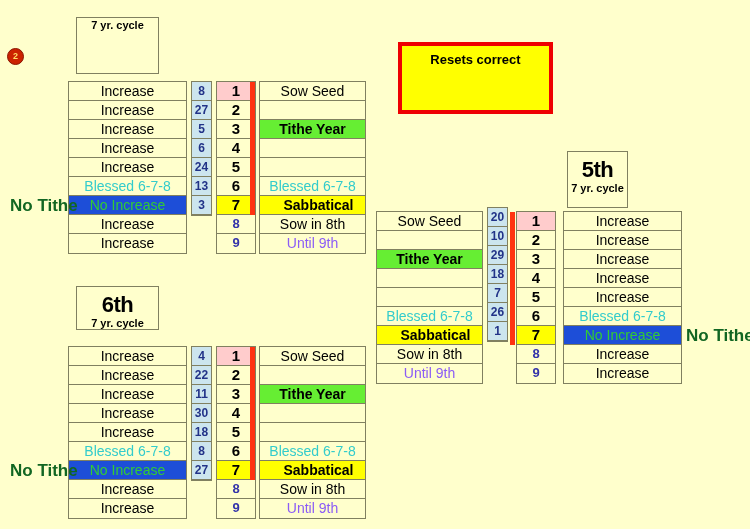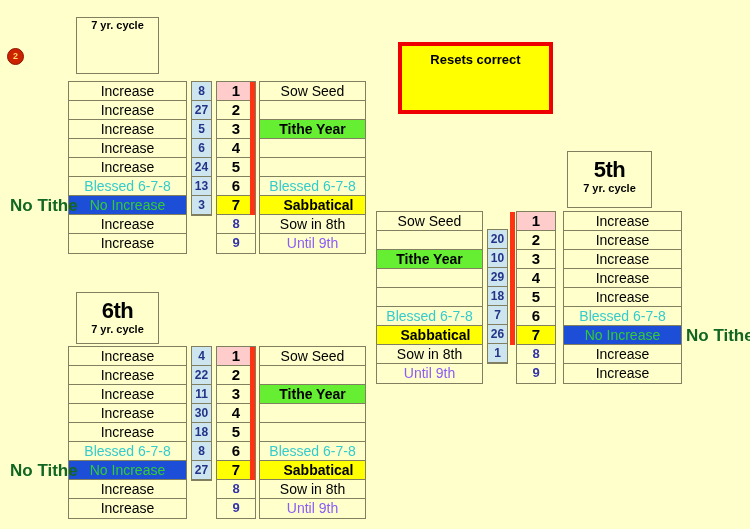--- a/index.html
+++ b/index.html
@@ -229,38 +229,38 @@
     <div class="cell blank"></div>
     <div class="cell blank"></div>
     <div class="cell c-blessed">Blessed 6-7-8</div>
     <div class="cell c-sabbatical">Sabbatical</div>
     <div class="cell c-sow8">Sow in 8th</div>
     <div class="cell c-until9 last">Until 9th</div>
   </div>
 
   <div class="side-label" style="left:10px; top:196px;">No Tithe</div>
 
-  <div class="cycle-box" style="left:567px; top:151px; width:85px; height:57px;">
+  <div class="cycle-box" style="left:567px; top:151px; width:61px; height:57px;">
     <div class="cycle-ord">5th</div>
     <div class="cycle-sub">7 yr. cycle</div>
   </div>
 
   <div class="col txt-col" style="left:376px; top:211px; width:107px;">
     <div class="cell c-sowseed">Sow Seed</div>
     <div class="cell blank"></div>
     <div class="cell c-tithe">Tithe Year</div>
     <div class="cell blank"></div>
     <div class="cell blank"></div>
     <div class="cell c-blessed">Blessed 6-7-8</div>
     <div class="cell c-sabbatical">Sabbatical</div>
     <div class="cell c-sow8">Sow in 8th</div>
     <div class="cell c-until9 last">Until 9th</div>
   </div>
 
-  <div class="num-blue" style="left:487px; top:229px; width:21px;">
+  <div class="num-blue" style="left:487px; top:207px; width:21px;">
     <div class="cell">20</div>
     <div class="cell">10</div>
     <div class="cell">29</div>
     <div class="cell">18</div>
     <div class="cell">7</div>
     <div class="cell">26</div>
     <div class="cell last">1</div>
   </div>
 
   <div class="redbar" style="left:510px; top:212px; width:5px; height:133px;"></div>
@@ -284,21 +284,21 @@
     <div class="cell c-increase">Increase</div>
     <div class="cell c-increase">Increase</div>
     <div class="cell c-blessed">Blessed 6-7-8</div>
     <div class="cell c-noincrease">No Increase</div>
     <div class="cell c-increase">Increase</div>
     <div class="cell c-increase last">Increase</div>
   </div>
 
   <div class="side-label" style="left:686px; top:326px;">No Tithe</div>
 
-  <div class="cycle-box" style="left:76px; top:292px; width:83px; height:52px;">
+  <div class="cycle-box" style="left:76px; top:286px; width:83px; height:44px;">
     <div class="cycle-ord">6th</div>
     <div class="cycle-sub">7 yr. cycle</div>
   </div>
 
   <div class="col txt-col" style="left:68px; top:346px; width:119px;">
     <div class="cell c-increase">Increase</div>
     <div class="cell c-increase">Increase</div>
     <div class="cell c-increase">Increase</div>
     <div class="cell c-increase">Increase</div>
     <div class="cell c-increase">Increase</div>

